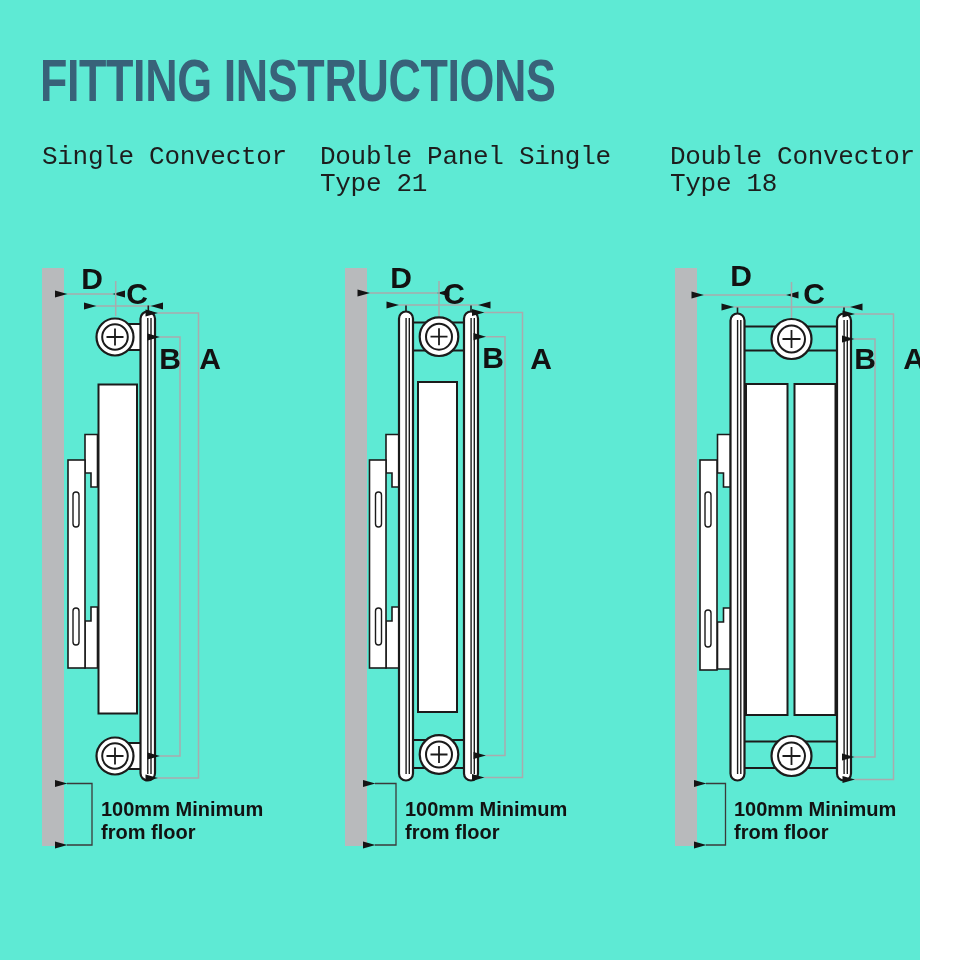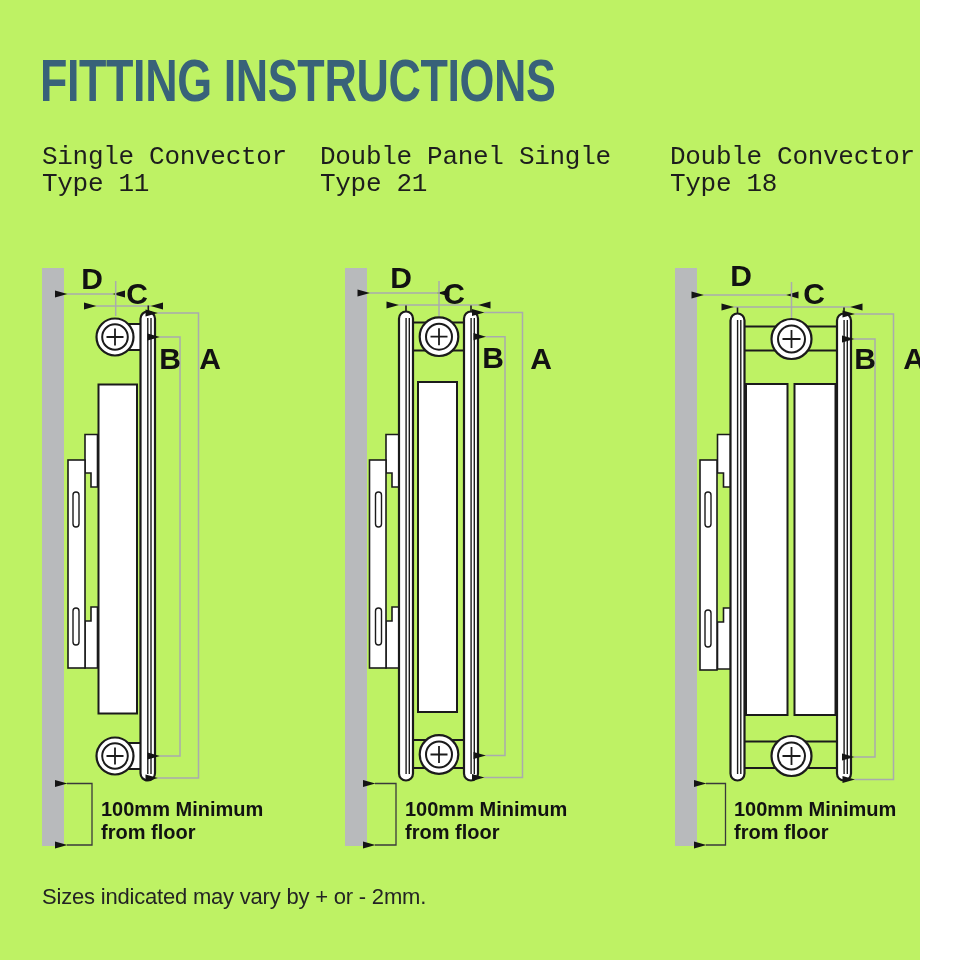--- a/index.html
+++ b/index.html
@@ -1,16 +1,16 @@
 <!DOCTYPE html>
 <html><head>
 <meta charset="utf-8">
 <style>
   html,body{margin:0;padding:0;background:#fff;}
-  .canvas{position:relative;width:920px;height:960px;background:#bef264;overflow:hidden;
+  .canvas{position:relative;width:920px;height:960px;background:#5eead4;overflow:hidden;
           font-family:"Liberation Sans",sans-serif;}
   .title{position:absolute;left:40px;top:52px;margin:0;font-size:59px;font-weight:700;
          line-height:59px;color:#386279;letter-spacing:-0.5px;white-space:nowrap;
          transform:scaleX(0.76);transform-origin:left top;}
   .heading{position:absolute;top:144px;font-size:26px;line-height:27px;color:#1d1d1d;
            letter-spacing:-0.3px;white-space:nowrap;font-family:Liberation Mono, monospace;}
   .footer{position:absolute;left:42px;top:884px;font-size:22px;color:#242424;
           letter-spacing:-0.2px;white-space:nowrap;}
   svg{position:absolute;left:0;top:0;}
   .wall{fill:#b8babc;stroke:none;}
@@ -28,21 +28,20 @@
 </style>
 </head>
 <body>
 
 <div class="canvas">
 
   <h1 class="title">FITTING INSTRUCTIONS</h1>
 
   <div class="heading" style="left:42px;">
     <div>Single Convector</div>
-    <div>Type 11</div>
   </div>
   <div class="heading" style="left:320px;">
     <div>Double Panel Single</div>
     <div>Type 21</div>
   </div>
   <div class="heading" style="left:670px;">
     <div>Double Convector</div>
     <div>Type 18</div>
   </div>
 
@@ -177,14 +176,13 @@
       <polyline class="dim" points="854.5,314 893.5,314 893.5,779.5 854.5,779.5" marker-start="url(#ah)" marker-end="url(#ah)"></polyline>
       <text class="dletter" x="865" y="369" text-anchor="middle">B</text>
       <text class="dletter" x="914" y="369" text-anchor="middle">A</text>
 
       <polyline class="ndim" points="706,783.5 725.5,783.5 725.5,845 706,845" marker-start="url(#ah)" marker-end="url(#ah)"></polyline>
       <text class="fnote" x="734" y="816">100mm Minimum</text>
       <text class="fnote" x="734" y="839">from floor</text>
     </g>
   </svg>
 
-  <div class="footer">Sizes indicated may vary by + or - 2mm.</div>
 </div>
 
 </body></html>

